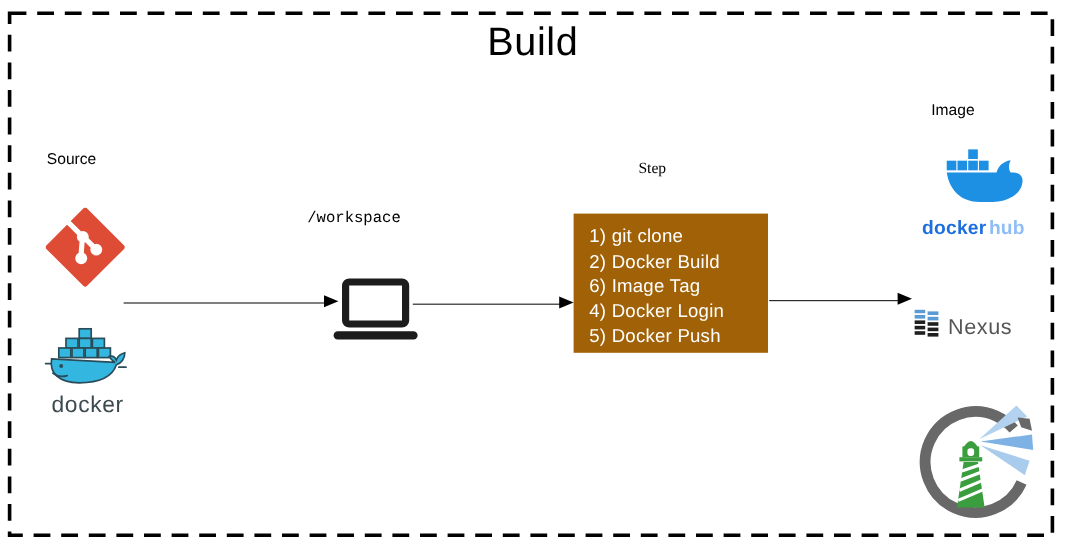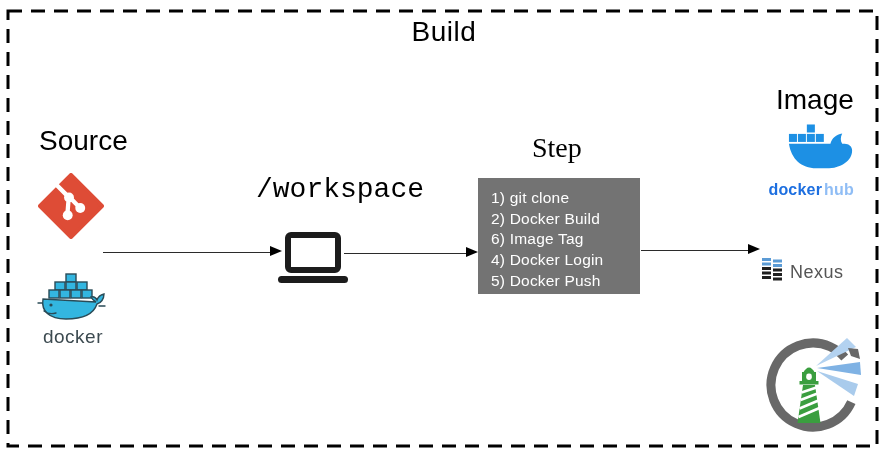--- a/index.html
+++ b/index.html
@@ -4,23 +4,23 @@
 <style>
   * { margin:0; padding:0; box-sizing:border-box; }
   html,body { background:#ffffff; }
   .canvas {
     position:relative; width:888px; height:456px; background:#ffffff;
     font-family:"Liberation Sans", sans-serif; color:#000; overflow:hidden;
   }
   .frame-svg { position:absolute; left:0; top:0; }
   .title {
     position:absolute; left:0; top:16px; width:100%; text-align:center;
-    font-size:28px; font-weight:400; letter-spacing:0.5px;
+    font-size:33px; font-weight:400; letter-spacing:0.5px;
   }
-  .label { position:absolute; font-size:28px; font-weight:400; }
+  .label { position:absolute; font-size:13px; font-weight:400; }
   .label-source   { left:39px;  top:125px; }
   .label-workspace{ left:256px; top:174px;font-family:Liberation Mono, monospace; }
   .label-step     { left:532px; top:132px;font-family:Liberation Serif, serif; }
   .label-image    { left:776px; top:84px;  }
 
   .arrow { position:absolute; height:0; border-top:1.7px solid #2b2b2b; }
   .arrow::after {
     content:""; position:absolute; right:-11px; top:-6.7px;
     border-left:12px solid #000;
     border-top:5.8px solid transparent; border-bottom:5.8px solid transparent;
@@ -41,21 +41,21 @@
     position:absolute; left:1px; top:0; width:56px; height:41px;
     border:6px solid #1c1c1c; border-radius:6px; background:#fff;
   }
   .laptop .base {
     position:absolute; left:50%; transform:translateX(-50%);
     bottom:0; width:70px; height:7px; background:#1c1c1c; border-radius:3.5px;
   }
 
   .step-box {
     position:absolute; left:478px; top:178px; width:162px; height:116px;
-    background:#737373; color:#fff; padding:10px 0 0 13px;
+    background:#a16207; color:#fff; padding:10px 0 0 13px;
     font-size:15.5px; line-height:20.7px; letter-spacing:0.2px;
   }
   .step-box div { white-space:nowrap; }
 
   .dockerhub { position:absolute; left:768px; top:124px; width:86px; text-align:right; }
   .dockerhub .words { margin-top:3px; font-size:16px; font-weight:bold; letter-spacing:0.2px; }
   .dockerhub .w-docker { color:#1d6fe0; }
   .dockerhub .w-hub    { color:#8fbdf5; margin-left:2px; }
 
   .nexus { position:absolute; left:762px; top:258px; display:flex; align-items:center; gap:7px; }

